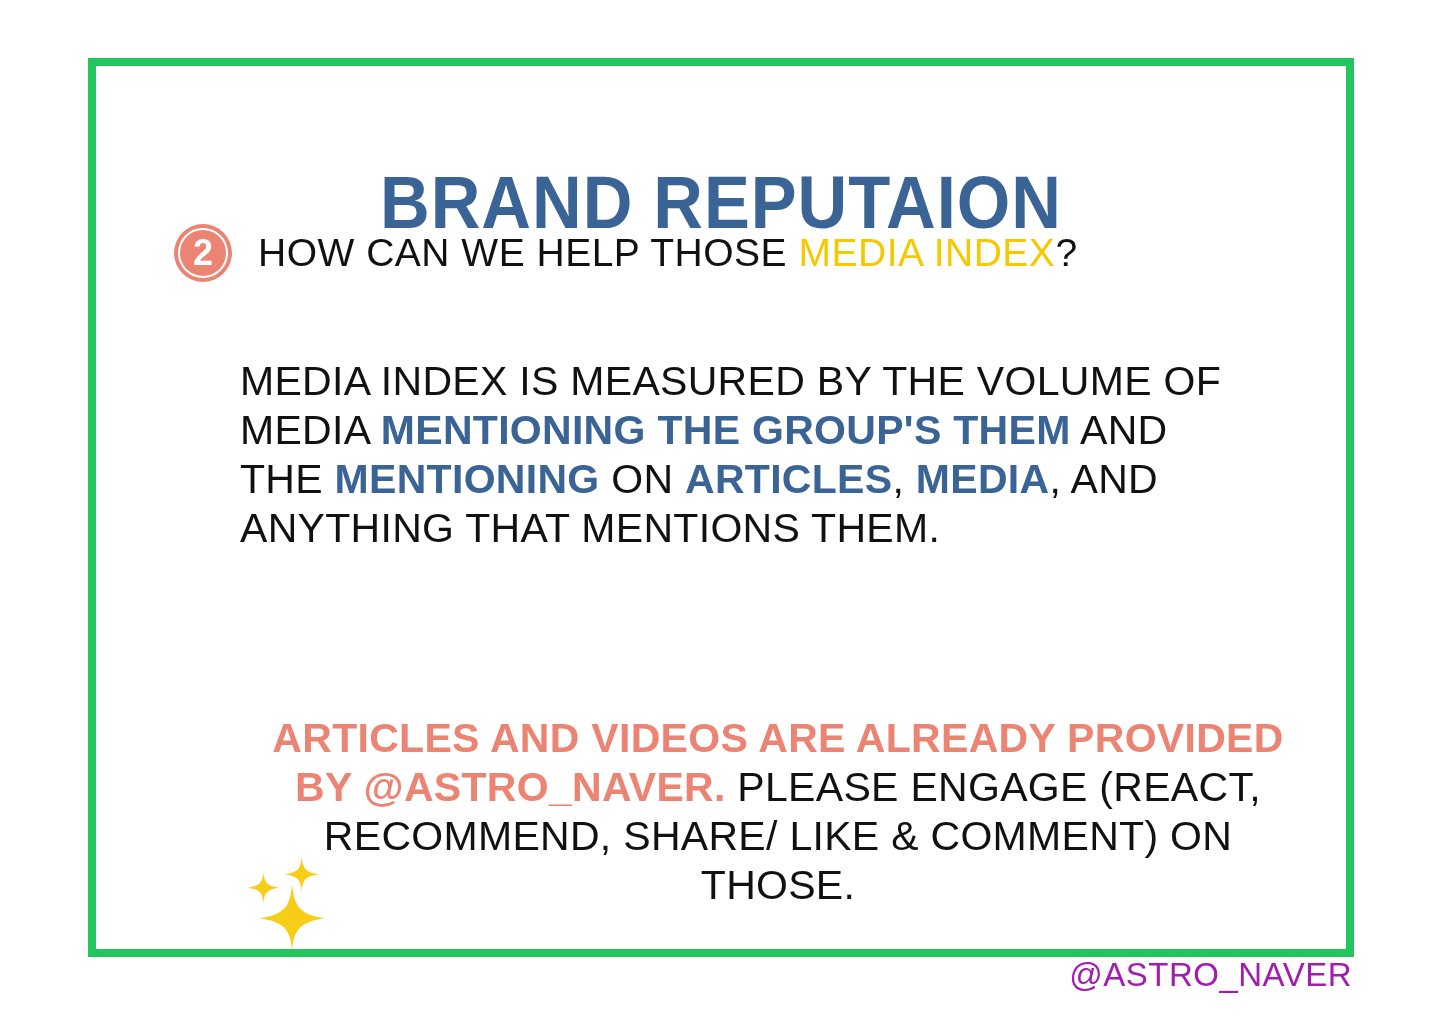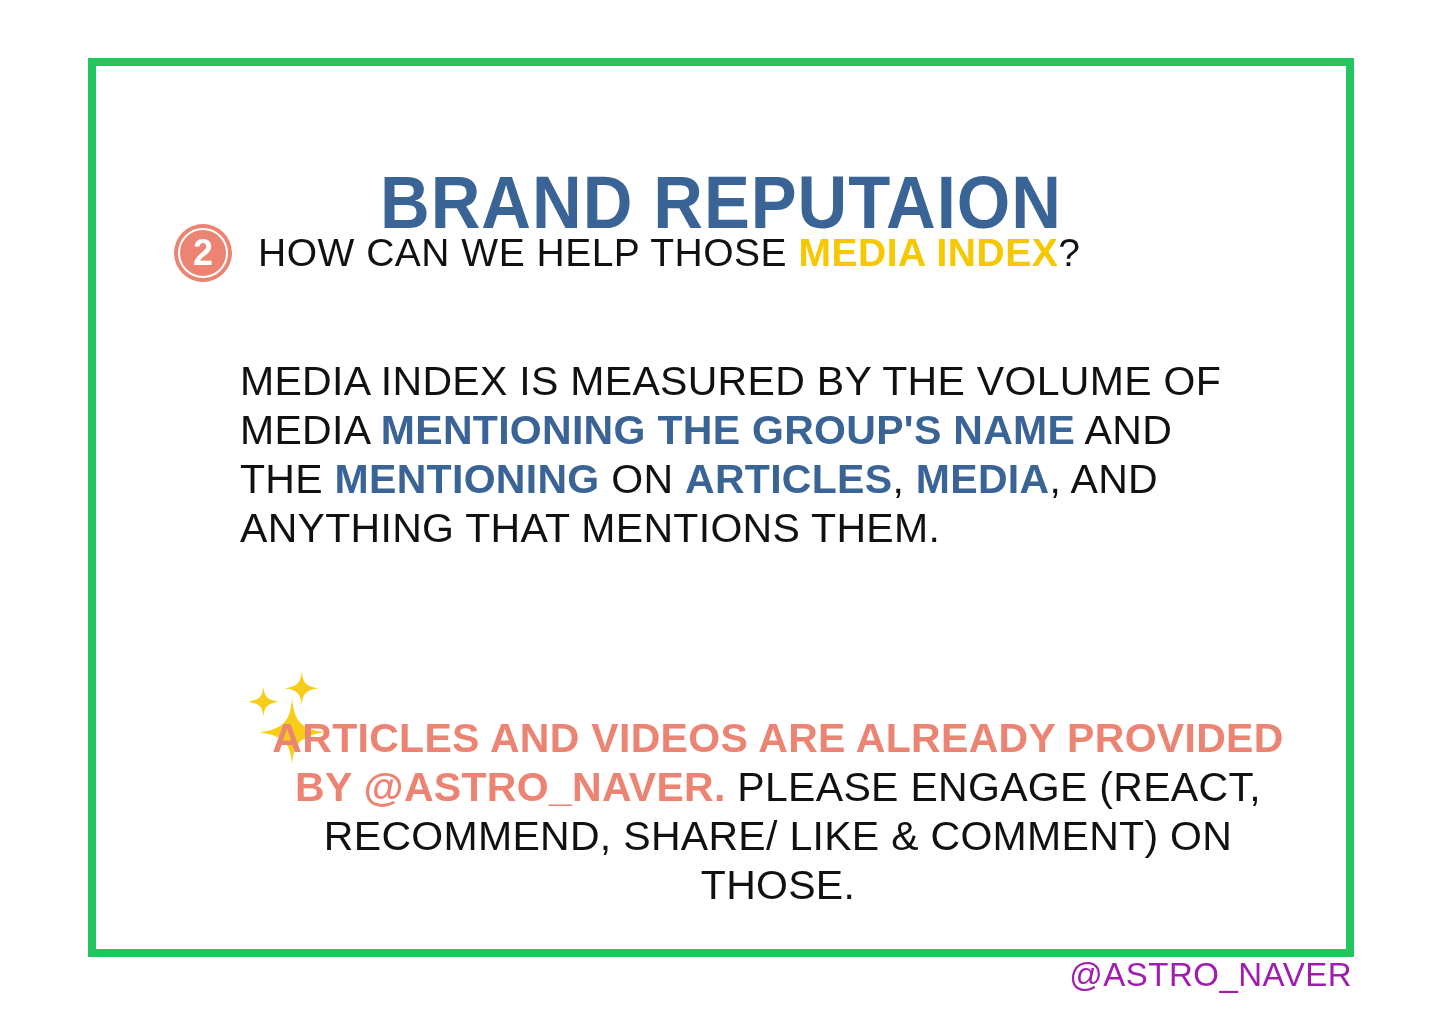--- a/index.html
+++ b/index.html
@@ -97,21 +97,21 @@
   .question-text {
     font-family: "Liberation Sans Narrow", "Liberation Sans", sans-serif;
     font-size: 39px;
     color: #111111;
     letter-spacing: 0.5px;
     white-space: nowrap;
     line-height: 1.1;
   }
   .question-text .hl-yellow {
     color: #f5c800;
-    font-weight: bold;
+    font-weight: normal;
   }
 
   
   .body-para {
     position: absolute;
     left: 144px;
     top: 250px;
     width: 990px;
     font-family: "Liberation Sans Narrow", "Liberation Sans", sans-serif;
     font-size: 41px;
@@ -122,21 +122,21 @@
   }
   .body-para b { color: #3a6496; font-weight: bold; }
 
   
   .callout-wrap {
     position: absolute;
     left: 60px;
     top: 525px;
     width: 1140px;
     display: flex;
-    align-items: flex-start;
+    align-items: flex-end;
   }
 
   .sparkle {
     flex: 0 0 auto;
     width: 96px;
     height: 96px;
     margin-top: 78px;
     margin-left: 92px;
   }
 
@@ -179,21 +179,21 @@
     <div class="question-row">
       <div class="badge">
         <span class="badge-num">2</span>
       </div>
       <div class="question-text">
         <span>HOW CAN WE HELP THOSE </span><span class="hl-yellow">MEDIA INDEX</span><span>?</span>
       </div>
     </div>
 
     <p class="body-para">
-      <span>MEDIA INDEX IS MEASURED BY THE VOLUME OF MEDIA </span><b>MENTIONING THE GROUP'S NAME</b><span> AND THE </span><b>MENTIONING</b><span> ON </span><b>ARTICLES</b><span>, </span><b>MEDIA</b><span>, AND ANYTHING THAT MENTIONS THEM.</span>
+      <span>MEDIA INDEX IS MEASURED BY THE VOLUME OF MEDIA </span><b>MENTIONING THE GROUP'S THEM</b><span> AND THE </span><b>MENTIONING</b><span> ON </span><b>ARTICLES</b><span>, </span><b>MEDIA</b><span>, AND ANYTHING THAT MENTIONS THEM.</span>
     </p>
 
     <div class="callout-wrap">
       <svg class="sparkle" viewBox="0 0 100 100">
         <path d="M46 30 C48 54, 54 62, 80 66 C54 70, 48 78, 46 99 C44 78, 38 70, 12 66 C38 62, 44 54, 46 30 Z" fill="#f8cd17"></path>
         <path d="M56 2 C57 14, 60 18, 74 20 C60 22, 57 26, 56 38 C55 26, 52 22, 38 20 C52 18, 55 14, 56 2 Z" fill="#f8cd17"></path>
         <path d="M16 18 C17 29, 20 32, 32 34 C20 36, 17 39, 16 50 C15 39, 12 36, 0 34 C12 32, 15 29, 16 18 Z" fill="#f8cd17"></path>
       </svg>
       <p class="callout">
         <span class="hl-coral">ARTICLES AND VIDEOS ARE ALREADY PROVIDED BY @ASTRO_NAVER.</span><span> PLEASE ENGAGE (REACT, RECOMMEND, SHARE/ LIKE &amp; COMMENT) ON THOSE.</span>

